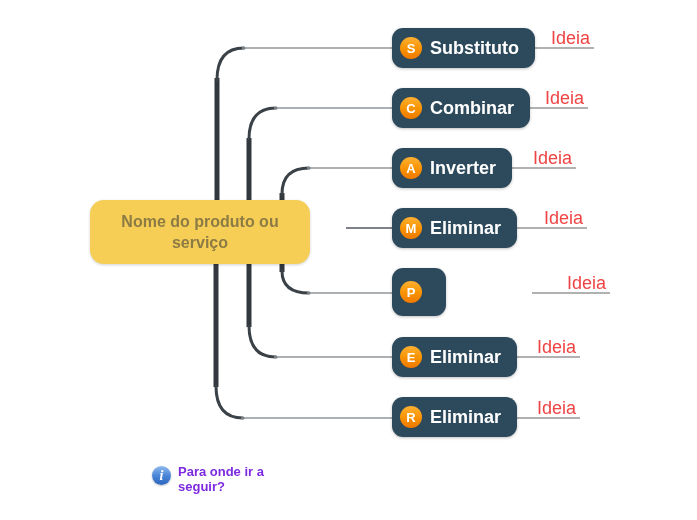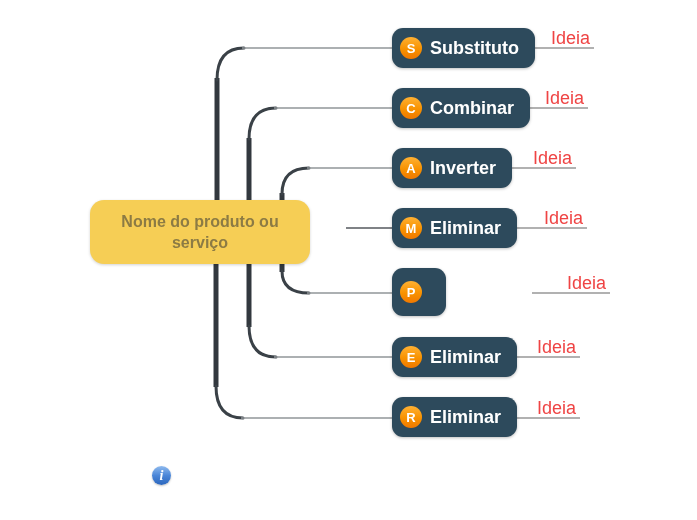--- a/index.html
+++ b/index.html
@@ -139,15 +139,16 @@
   <span class="idea" style="top:31px;right:107px">Ideia</span>
   <span class="idea" style="top:91px;right:113px">Ideia</span>
   <span class="idea" style="top:151px;right:125px">Ideia</span>
   <span class="idea" style="top:211px;right:114px">Ideia</span>
   <span class="idea" style="top:276px;right:91px">Ideia</span>
   <span class="idea" style="top:340px;right:121px">Ideia</span>
   <span class="idea" style="top:401px;right:121px">Ideia</span>
 
   <div class="note">
     <span class="info">i</span>
+    <span class="note-text">Para onde ir a seguir?</span>
   </div>
 
 </div>
 
 </body></html>

